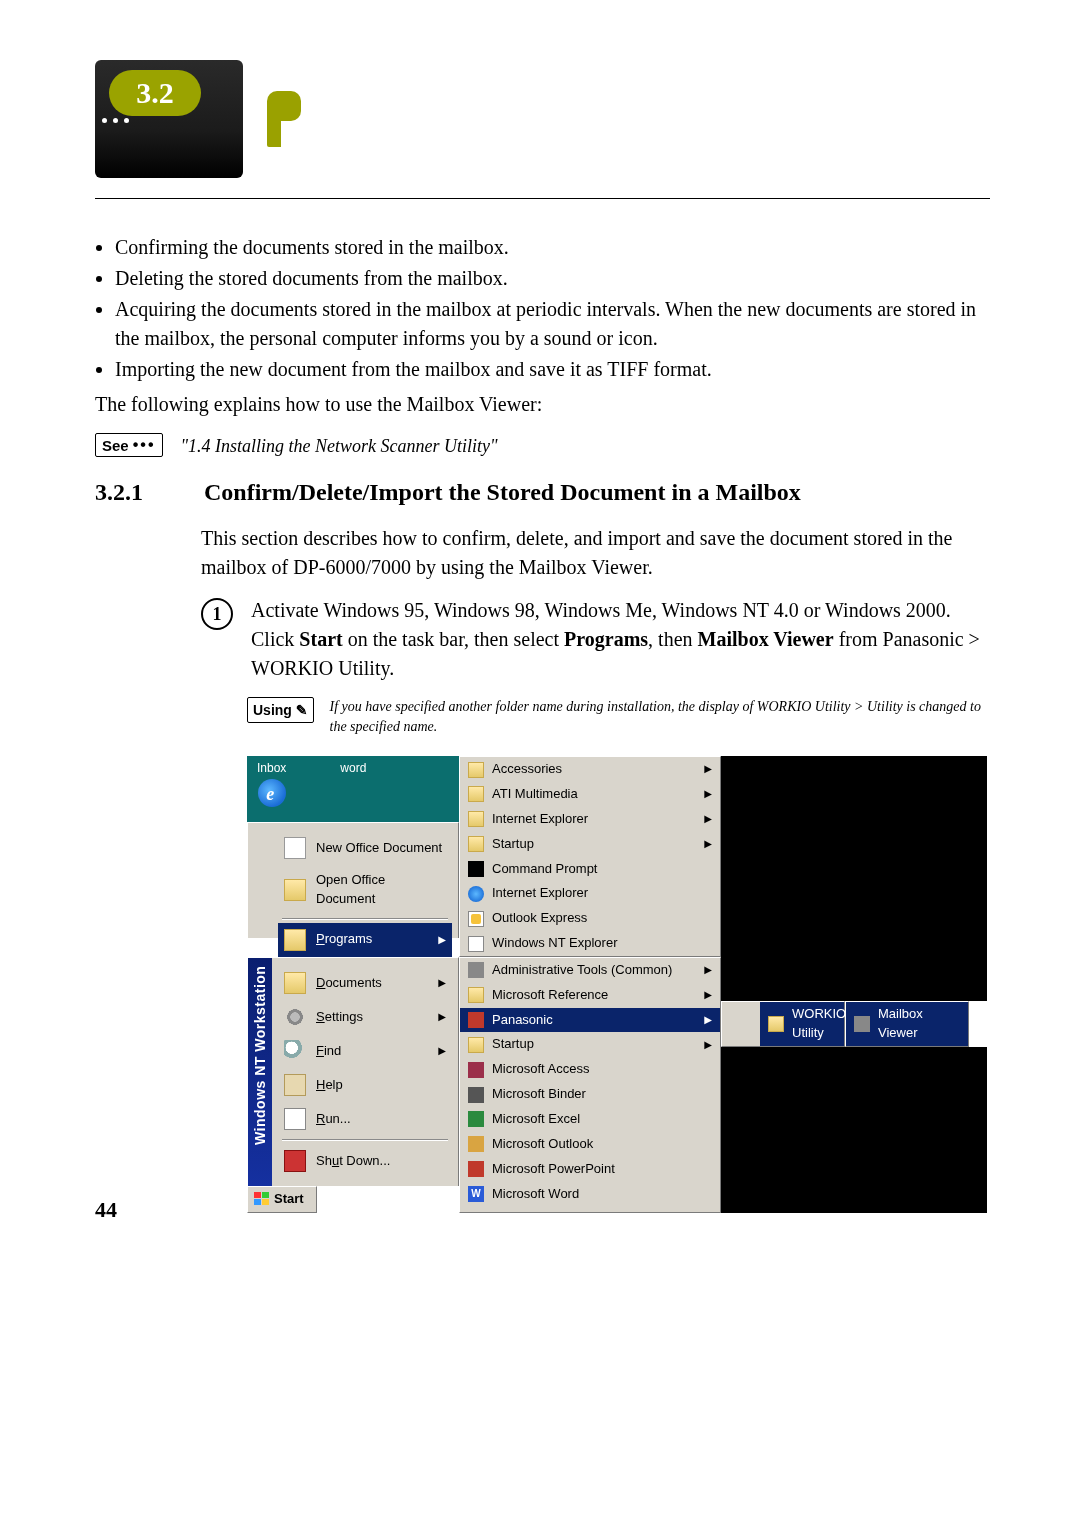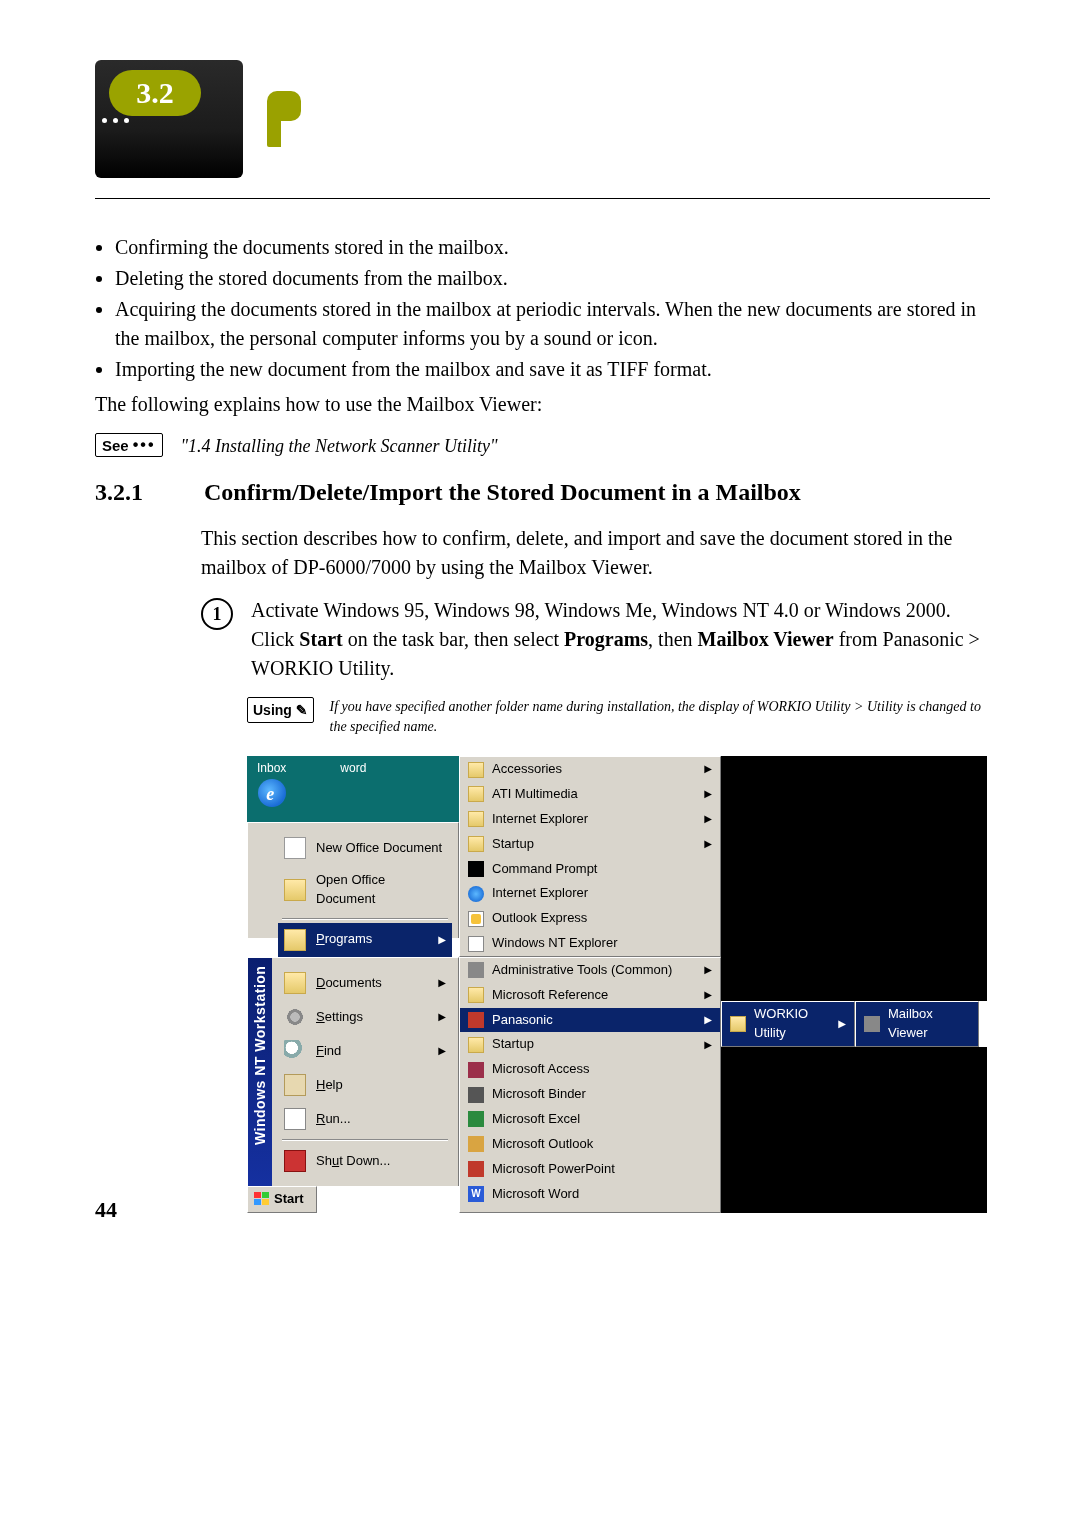--- a/index.html
+++ b/index.html
@@ -372,21 +372,21 @@
   .picon.pana { background:#c0392b; }
   .picon.tools { background:#888; }
   .picon.cmd { background:#000; }
   .picon.mv { background:#888; }
 
   .sm-right-black {
     background: #000;
     flex: 1;
     min-width: 60px;
   }
-  .sm-col3 { width: 134px; }
+  .sm-col3 { width: 124px; padding-left: 38px; }
   .sm-col4 { width: 124px; }
 
   .sm-upper-row { display:flex; }
   .sm-lower-row { display:flex; }
 
   .black-gap { background:#000; height: 100%; }
 
   .page-number {
     position: absolute;
     bottom: 30px;

